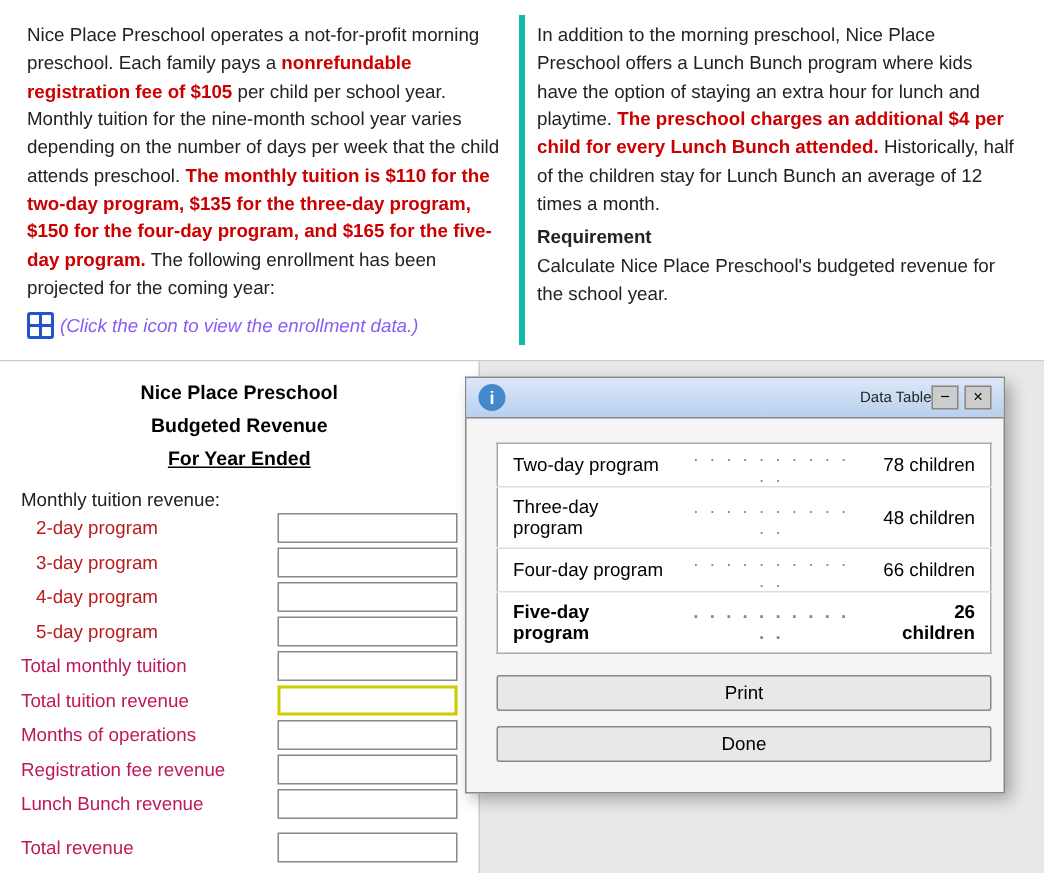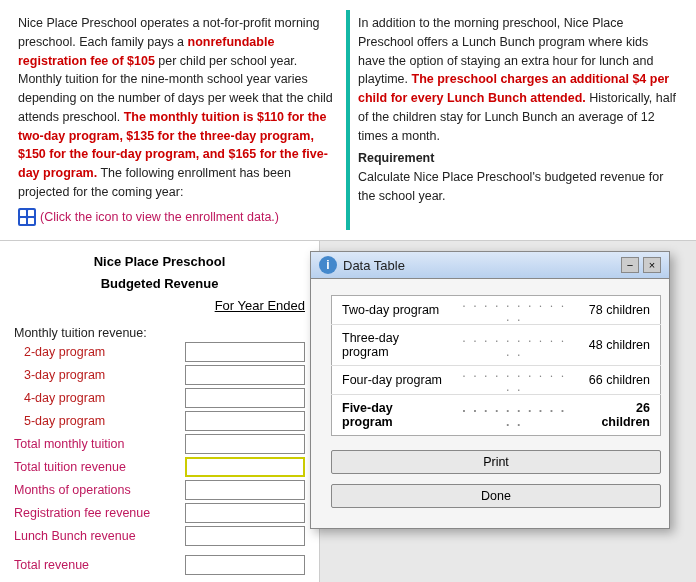--- a/index.html
+++ b/index.html
@@ -21,21 +21,21 @@
     }
     .top-left, .top-right {
       flex: 1;
       padding: 4px 8px;
       font-size: 12.5px;
       line-height: 1.5;
       color: #222;
     }
     .top-left { border-right: 4px solid #14b8a6; }
     .highlight-red { color: #cc0000; font-weight: bold; }
-    .highlight-blue { color: #be185d; }
+    .highlight-blue { color: #8b5cf6; font-style: italic; }
     .icon-link {
       color: #2255cc;
       display: flex;
       align-items: center;
       gap: 4px;
       margin-top: 6px;
     }
     .req-label { font-weight: bold; }
     .top-right p { margin-bottom: 4px; }
 
@@ -53,21 +53,21 @@
       background: white;
       padding: 10px 14px;
       border-right: 1px solid #ccc;
     }
     .form-title {
       text-align: center;
       font-size: 13px;
       line-height: 1.7;
     }
     .form-title .bold { font-weight: bold; }
-    .form-title .underline { text-decoration: underline; font-weight: normal; text-align: right; }
+    .form-title .underline { text-decoration: underline; font-weight: bold; }
 
     .section-label {
       font-size: 12.5px;
       color: #222;
       margin-top: 8px;
       margin-bottom: 2px;
     }
 
     .form-row {
       display: flex;
@@ -132,22 +132,23 @@
       color: white;
       display: flex;
       align-items: center;
       justify-content: center;
       font-size: 12px;
       font-weight: bold;
       margin-right: 6px;
     }
     .popup-title {
       flex: 1;
-      font-size: 13px;
+      font-size: 10px;
       color: #222;
+      text-align: right;
     }
     .popup-controls {
       display: flex;
       gap: 4px;
     }
     .popup-btn {
       width: 18px;
       height: 16px;
       background: #ccc;
       border: 1px solid #888;

